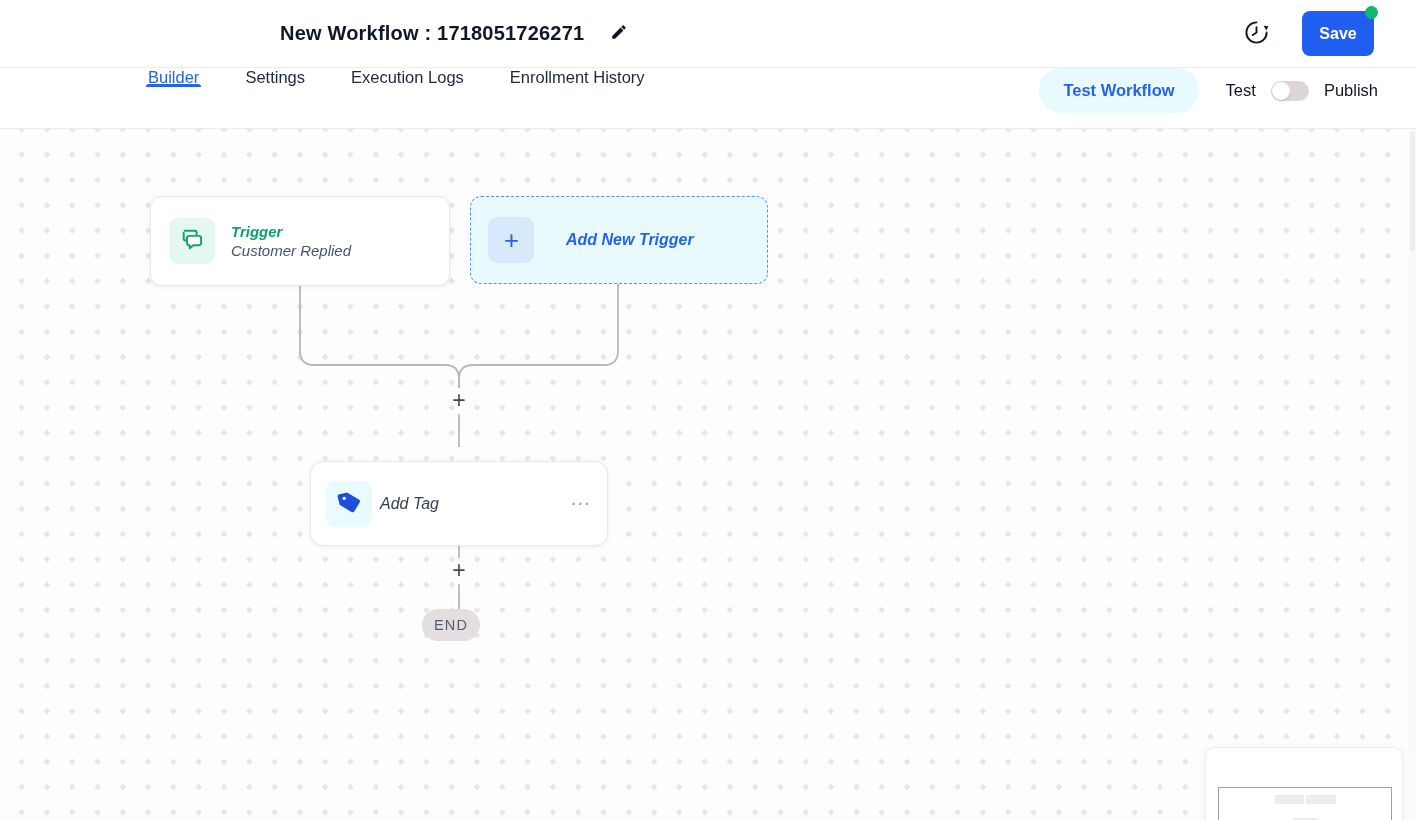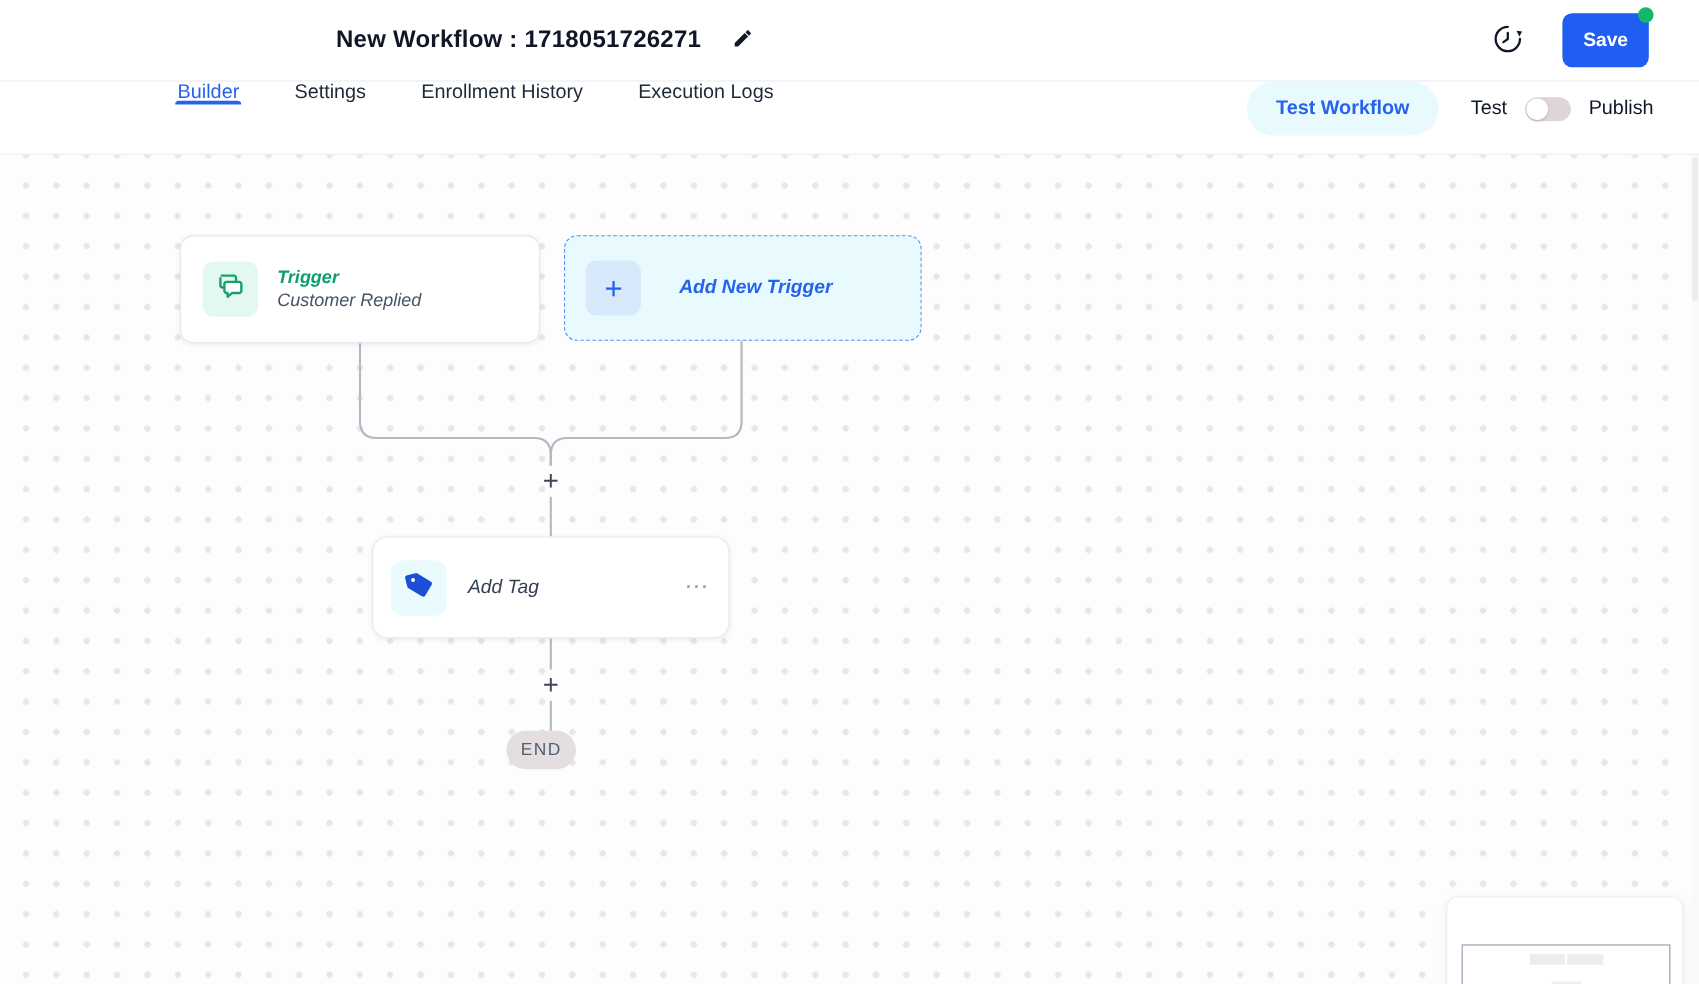--- a/index.html
+++ b/index.html
@@ -93,21 +93,21 @@
   .trigger-cat { font-size: 15px; font-weight: 700; color: #0e9f6e; }
   .trigger-name { font-size: 15px; color: #475467; }
 
   .add-trigger {
     left: 470px; top: 67px; width: 298px; height: 88px; padding: 0 17px; gap: 32px;
     background: #e9fafe; border: 1.6px dashed #5a8df5; border-radius: 11px;
   }
   .plus-glyph { color: #2563eb; font-size: 26px; font-weight: 400; line-height: 1; }
   .add-trigger-label { font-size: 16px; font-weight: 700; color: #2563eb; }
 
-  .action-node { left: 310px; top: 318px; width: 298px; height: 85px; padding: 0 15px; gap: 18px; border-radius: 13px; }
+  .action-node { left: 310px; top: 332px; width: 298px; height: 85px; padding: 0 15px; gap: 8px; border-radius: 13px; }
   .action-label { font-size: 16px; color: #344054; }
   .dots-menu {
     margin-left: auto; color: #98a2b3; font-size: 15px; font-weight: 700;
     letter-spacing: 2.5px; cursor: pointer; line-height: 0; padding-bottom: 8px;
   }
 
   .plus-connector {
     position: absolute; width: 26px; height: 26px; text-align: center;
     color: #3f4957; font-size: 23px; line-height: 24px; cursor: pointer; font-weight: 400;
   }
@@ -173,22 +173,22 @@
         <button class="save-btn">Save</button>
         <span class="save-dot"></span>
       </div>
     </div>
   </header>
 
   <nav class="tabbar">
     <div class="tabs">
       <a class="tab active">Builder</a>
       <a class="tab">Settings</a>
+      <a class="tab">Execution Logs</a>
       <a class="tab">Enrollment History</a>
-      <a class="tab">Execution Logs</a>
     </div>
     <div class="tab-actions">
       <button class="test-btn">Test Workflow</button>
       <span class="toggle-label">Test</span>
       <div class="toggle">
         <div class="knob"></div>
       </div>
       <span class="toggle-label">Publish</span>
     </div>
   </nav>

